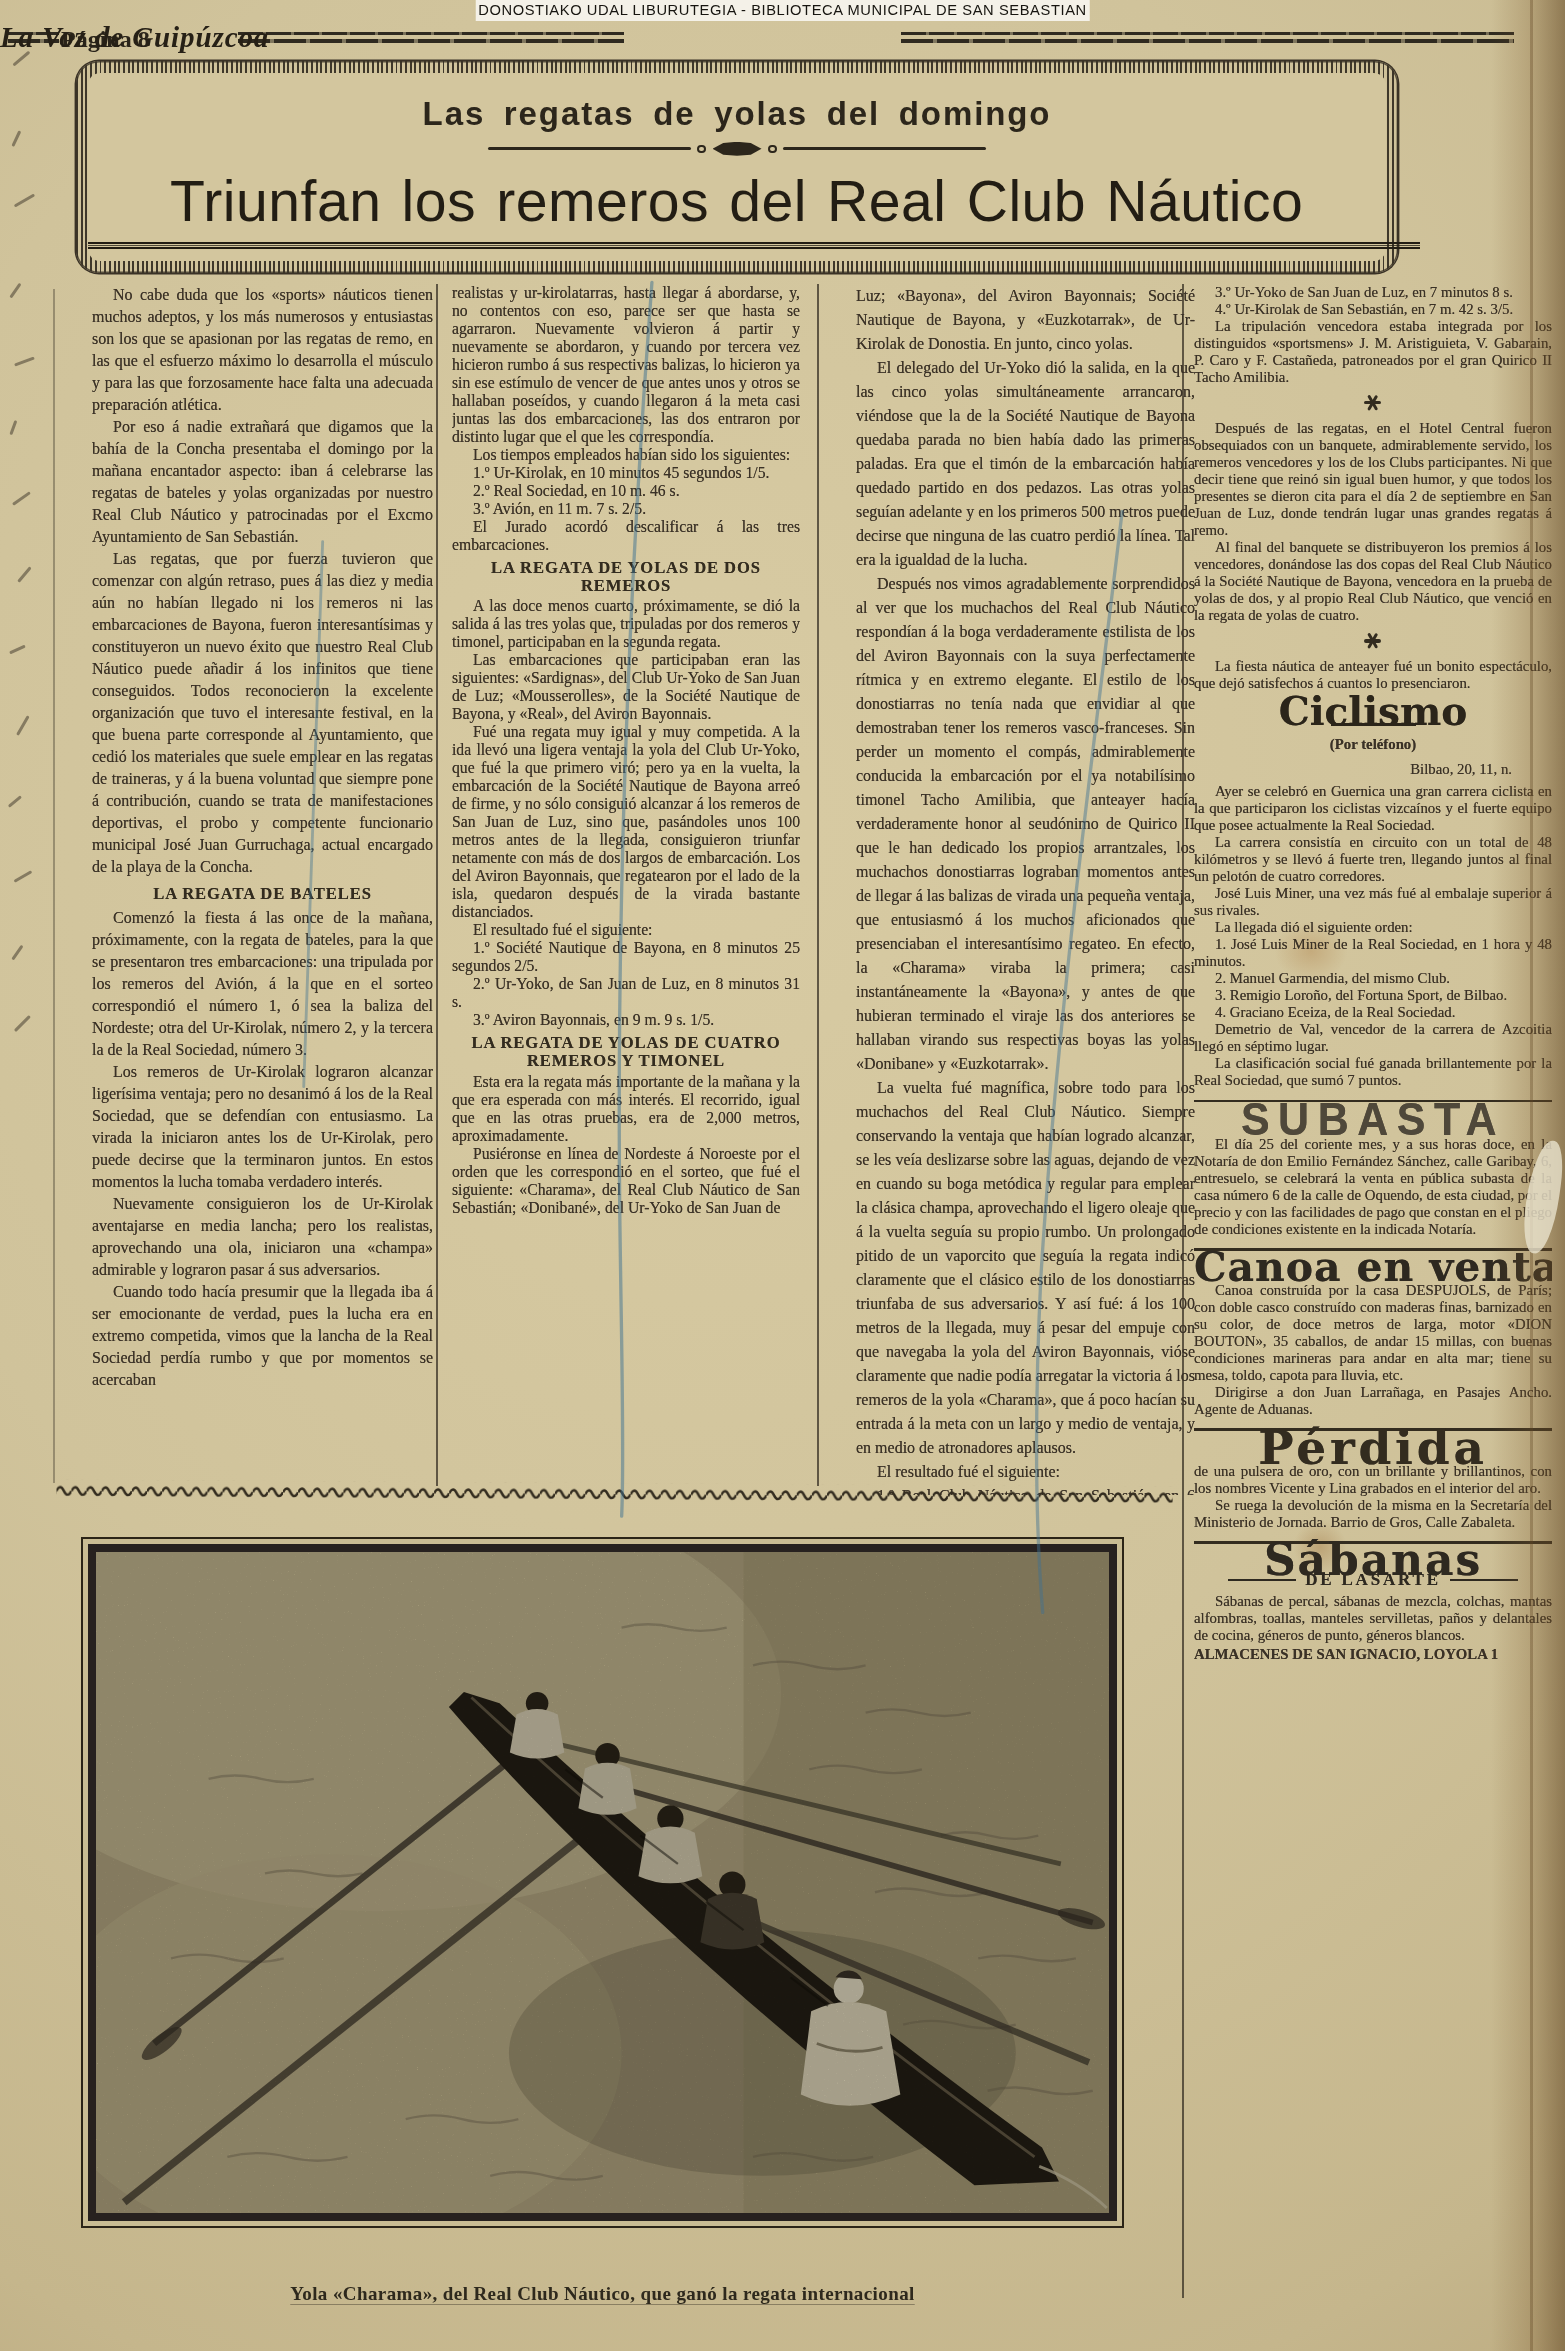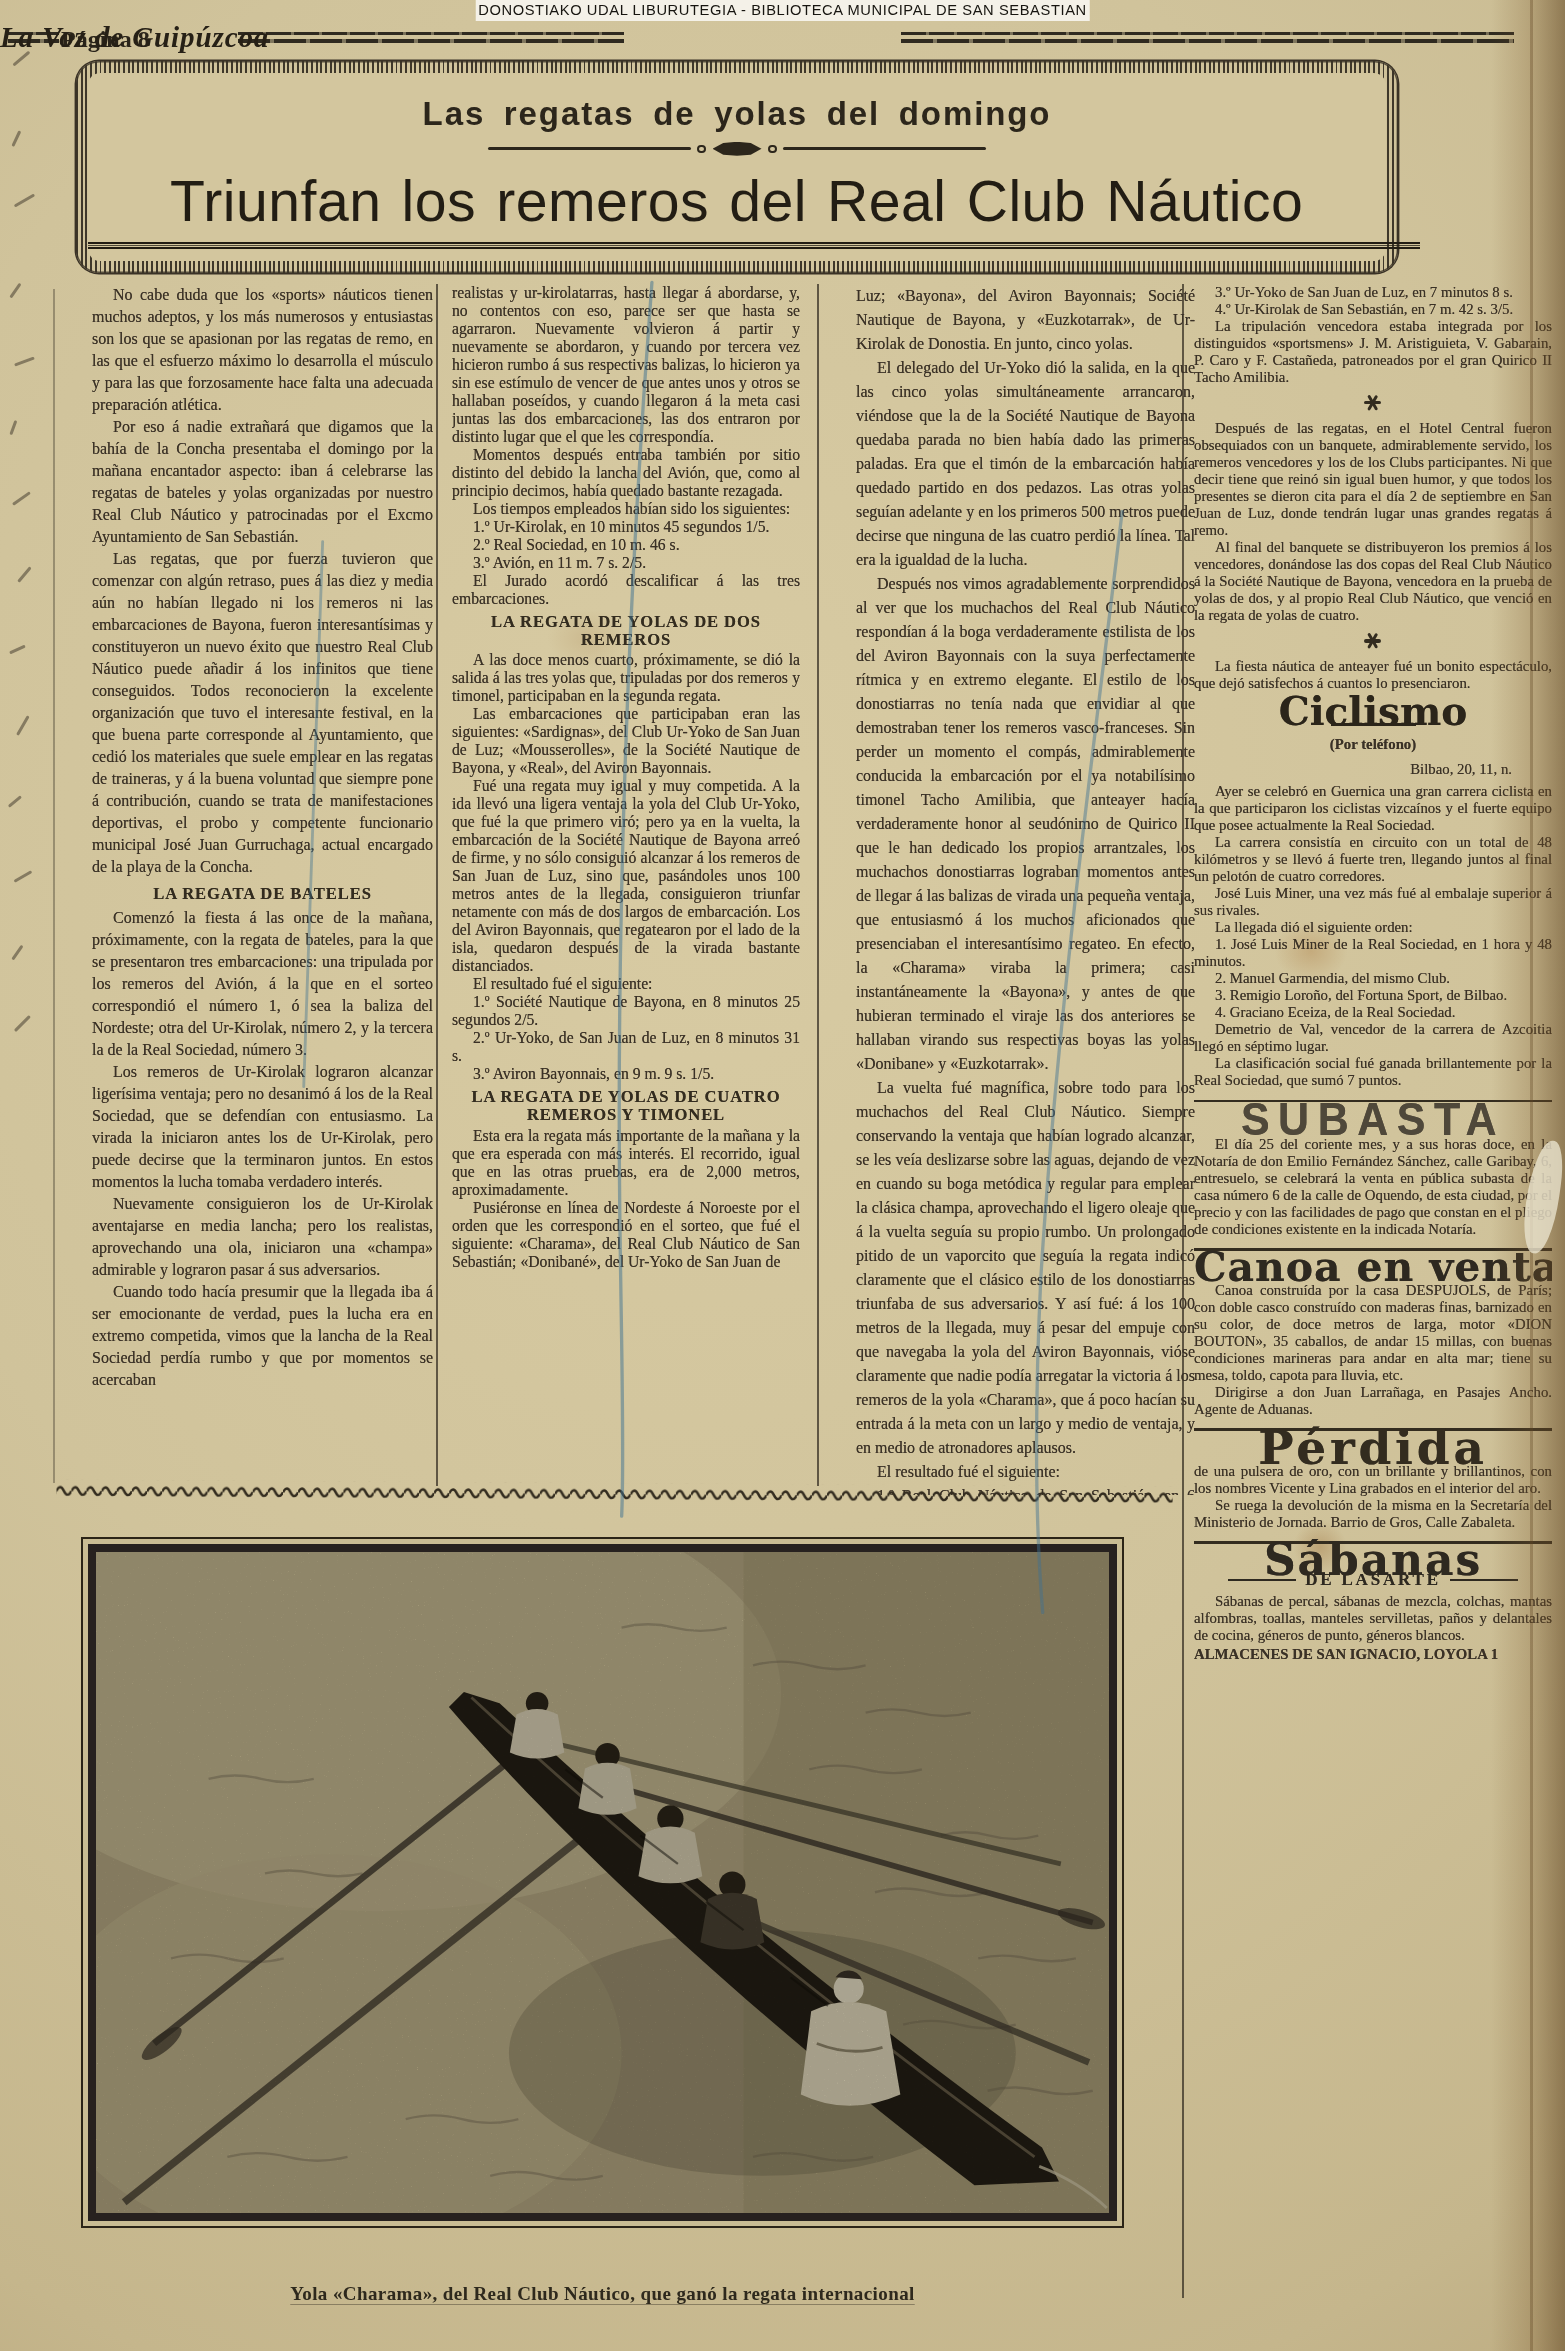--- a/index.html
+++ b/index.html
@@ -169,21 +169,20 @@
     <p>Las regatas, que por fuerza tuvieron que comenzar con algún retraso, pues á las diez y media aún no habían llegado ni los remeros ni las embarcaciones de Bayona, fueron interesantísimas y constituyeron un nuevo éxito que nuestro Real Club Náutico puede añadir á los infinitos que tiene conseguidos. Todos reconocieron la excelente organización que tuvo el interesante festival, en la que buena parte corresponde al Ayuntamiento, que cedió los materiales que suele emplear en las regatas de traineras, y á la buena voluntad que siempre pone á contribución, cuando se trata de manifestaciones deportivas, el probo y competente funcionario municipal José Juan Gurruchaga, actual encargado de la playa de la Concha.</p>
     <p class="sub">LA REGATA DE BATELES</p>
     <p>Comenzó la fiesta á las once de la mañana, próximamente, con la regata de bateles, para la que se presentaron tres embarcaciones: una tripulada por los remeros del Avión, á la que en el sorteo correspondió el número 1, ó sea la baliza del Nordeste; otra del Ur-Kirolak, número 2, y la tercera la de la Real Sociedad, número 3.</p>
     <p>Los remeros de Ur-Kirolak lograron alcanzar ligerísima ventaja; pero no desanimó á los de la Real Sociedad, que se defendían con entusiasmo. La virada la iniciaron antes los de Ur-Kirolak, pero puede decirse que la terminaron juntos. En estos momentos la lucha tomaba verdadero interés.</p>
     <p>Nuevamente consiguieron los de Ur-Kirolak aventajarse en media lancha; pero los realistas, aprovechando una ola, iniciaron una «champa» admirable y lograron pasar á sus adversarios.</p>
     <p>Cuando todo hacía presumir que la llegada iba á ser emocionante de verdad, pues la lucha era en extremo competida, vimos que la lancha de la Real Sociedad perdía rumbo y que por momentos se acercaban</p>
   </div>
 
   <div class="col" id="col2">
     <p class="cont">realistas y ur-kirolatarras, hasta llegar á abordarse, y, no contentos con eso, parece ser que hasta se agarraron. Nuevamente volvieron á partir y nuevamente se abordaron, y cuando por tercera vez hicieron rumbo á sus respectivas balizas, lo hicieron ya sin ese estímulo de vencer de que antes unos y otros se hallaban poseídos, y cuando llegaron á la meta casi juntas las dos embarcaciones, las dos entraron por distinto lugar que el que les correspondía.</p>
-    <p>Momentos después entraba también por sitio distinto del debido la lancha del Avión, que, como al principio decimos, había quedado bastante rezagada.</p>
     <p>Los tiempos empleados habían sido los siguientes:</p>
     <p>1.º Ur-Kirolak, en 10 minutos 45 segundos 1/5.</p>
     <p>2.º Real Sociedad, en 10 m. 46 s.</p>
     <p>3.º Avión, en 11 m. 7 s. 2/5.</p>
     <p>El Jurado acordó descalificar á las tres embarcaciones.</p>
     <p class="sub">LA REGATA DE YOLAS DE DOS REMEROS</p>
     <p>A las doce menos cuarto, próximamente, se dió la salida á las tres yolas que, tripuladas por dos remeros y timonel, participaban en la segunda regata.</p>
     <p>Las embarcaciones que participaban eran las siguientes: «Sardignas», del Club Ur-Yoko de San Juan de Luz; «Mousserolles», de la Société Nautique de Bayona, y «Real», del Aviron Bayonnais.</p>
     <p>Fué una regata muy igual y muy competida. A la ida llevó una ligera ventaja la yola del Club Ur-Yoko, que fué la que primero viró; pero ya en la vuelta, la embarcación de la Société Nautique de Bayona arreó de firme, y no sólo consiguió alcanzar á los remeros de San Juan de Luz, sino que, pasándoles unos 100 metros antes de la llegada, consiguieron triunfar netamente con más de dos largos de embarcación. Los del Aviron Bayonnais, que regatearon por el lado de la isla, quedaron después de la virada bastante distanciados.</p>
     <p>El resultado fué el siguiente:</p>

